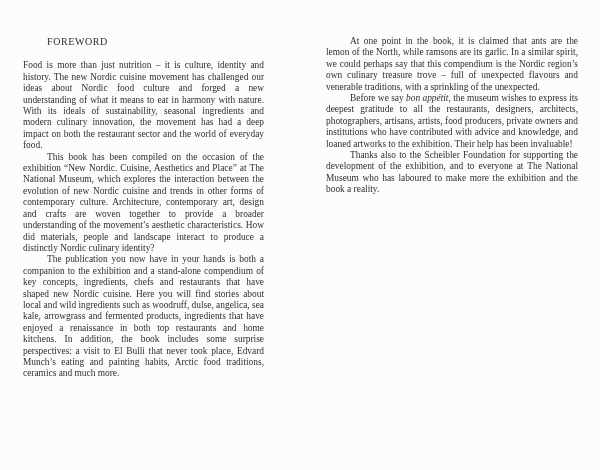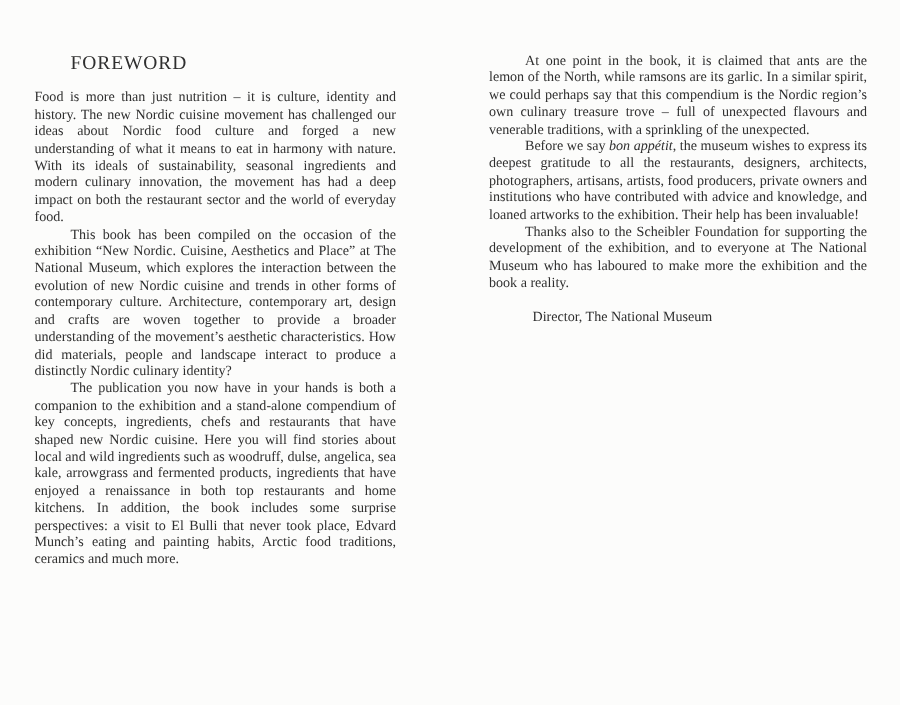--- a/index.html
+++ b/index.html
@@ -20,21 +20,21 @@
     font-size: 9.4px;
     line-height: 11.4px;
   }
   .col {
     position: absolute;
     top: 36px;
   }
   .col-left  { left: 23px;  width: 241px; }
   .col-right { left: 326px; width: 252px; }
   .heading {
-    font-size: 13px;
+    font-size: 10px;
     font-weight: normal;
     letter-spacing: 0.6px;
     margin: 0 0 13px 24px;
     line-height: 11.4px;
   }
   p.body-par {
     margin: 0;
     text-align: justify;
     hyphens: auto;
     -webkit-hyphens: auto;
@@ -58,17 +58,16 @@
     <p class="body-par indent">This book has been compiled on the occasion of the exhibition “New Nordic. Cuisine, Aesthetics and Place” at The National Museum, which explores the interaction between the evolution of new Nordic cuisine and trends in other forms of contemporary culture. Architecture, contemporary art, design and crafts are woven together to provide a broader understanding of the movement’s aesthetic characteristics. How did materials, people and landscape interact to produce a distinctly Nordic culinary identity?</p>
     <p class="body-par indent">The publication you now have in your hands is both a companion to the exhibition and a stand-alone compendium of key concepts, ingredients, chefs and restaurants that have shaped new Nordic cuisine. Here you will find stories about local and wild ingredients such as woodruff, dulse, angelica, sea kale, arrowgrass and fermented products, ingredients that have enjoyed a renaissance in both top restaurants and home kitchens. In addition, the book includes some surprise perspectives: a visit to El Bulli that never took place, Edvard Munch’s eating and painting habits, Arctic food traditions, ceramics and much more.</p>
   </div>
 
   <div class="col col-right">
     <p class="body-par indent">At one point in the book, it is claimed that ants are the lemon of the North, while ramsons are its garlic. In a similar spirit, we could perhaps say that this compendium is the Nordic region’s own culinary treasure trove – full of unexpected flavours and venerable traditions, with a sprinkling of the unexpected.</p>
     <p class="body-par indent"><span>Before we say </span><span class="italic">bon appétit</span><span>, the museum wishes to express its deepest gratitude to all the restaurants, designers, architects, photographers, artisans, artists, food producers, private owners and institutions who have contributed with advice and knowledge, and loaned artworks to the exhibition. Their help has been invaluable!</span></p>
     <p class="body-par indent">Thanks also to the Scheibler Foundation for supporting the development of the exhibition, and to everyone at The National Museum who has laboured to make more the exhibition and the book a reality.</p>
 
     <div class="signature">
-      <div class="sig-line">Director, The National Museum</div>
     </div>
   </div>
 
 </div>
 
 </body></html>

